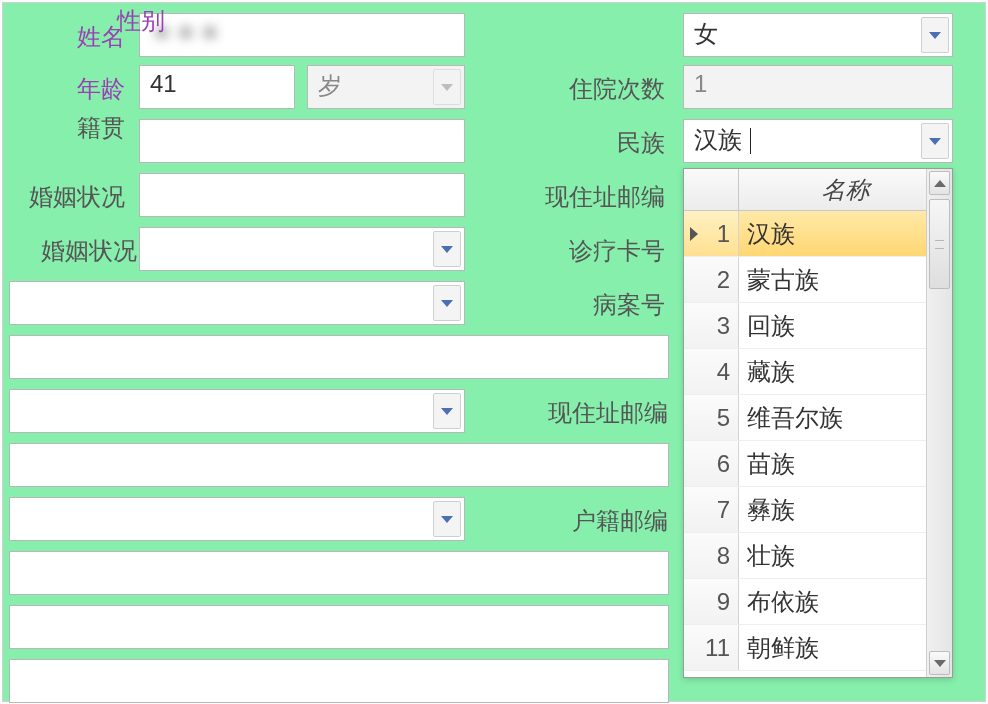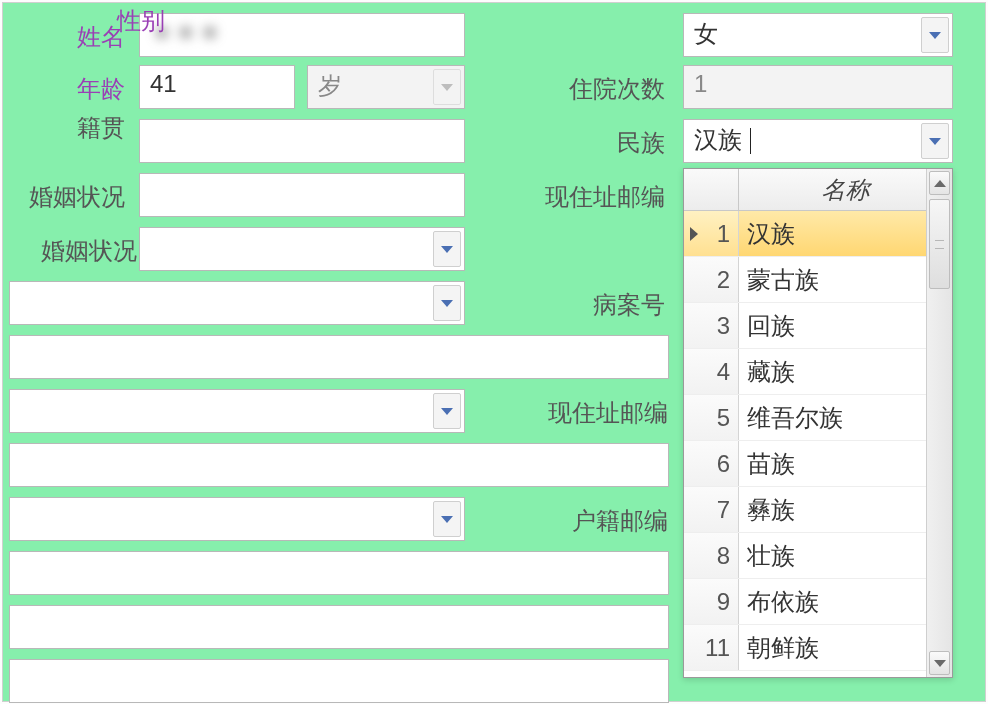--- a/index.html
+++ b/index.html
@@ -221,20 +221,21 @@
   <div class="field" style="left:136px;top:170px;width:326px;height:44px"></div>
 
   <div class="label" style="left:500px;top:178px;width:162px">现住址邮编</div>
 
   <div class="label" style="left:12px;top:232px;width:122px">婚姻状况</div>
   <div class="field" style="left:136px;top:224px;width:326px;height:44px;padding-right:36px">
     <div class="combo-btn">
         <div class="tri"></div>
       </div>
   </div>
+  <div class="label" style="left:500px;top:232px;width:162px">诊疗卡号</div>
 
   <div class="field" style="left:6px;top:278px;width:456px;height:44px;padding-right:36px">
     <div class="combo-btn">
         <div class="tri"></div>
       </div>
   </div>
   <div class="label" style="left:500px;top:286px;width:162px">病案号</div>
 
   <div class="field" style="left:6px;top:332px;width:660px;height:44px"></div>
 

